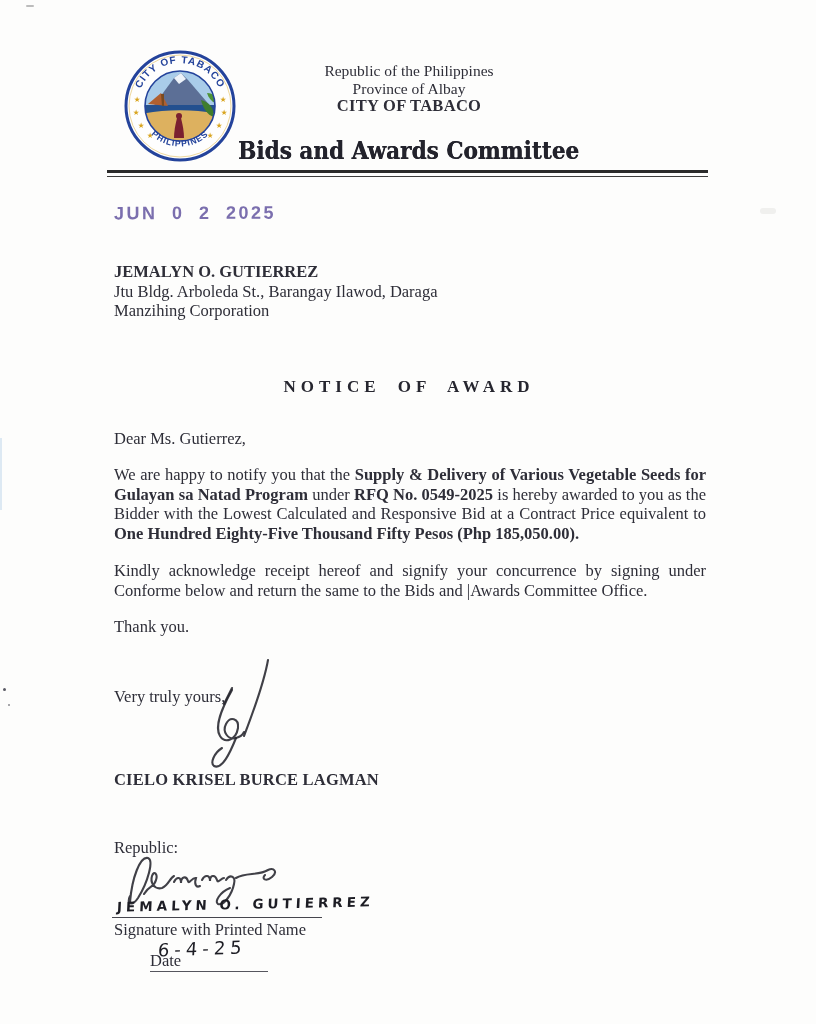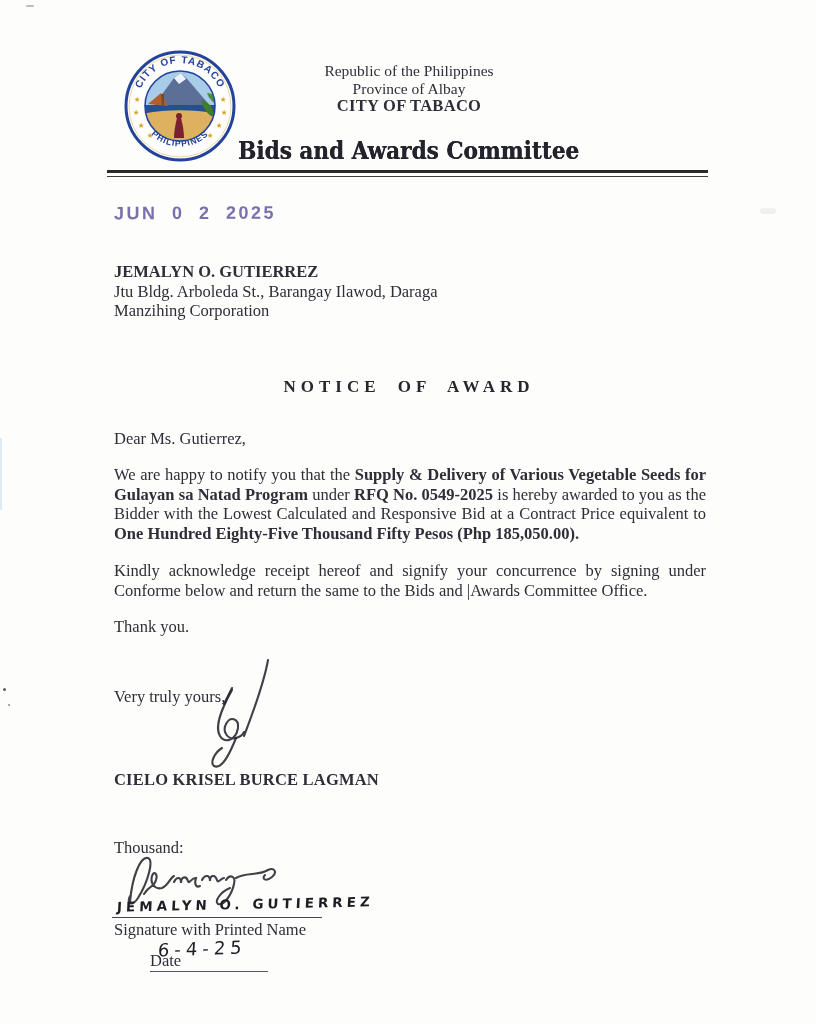--- a/index.html
+++ b/index.html
@@ -163,21 +163,21 @@
     <path class="sig" d="M72,12 C68,35 58,62 48,88"></path>
     <path class="sig" d="M28,56 L36,40"></path>
     <path class="sig" d="M36,42 C26,60 18,78 24,88 C29,96 40,92 42,80 C43,70 34,68 30,76 C26,84 32,92 40,90 C44,89 47,86 48,84"></path>
     <path class="sig" d="M40,90 C34,105 26,122 18,118 C14,115 18,105 26,100"></path>
   </svg>
 
   <div class="signatory">
     <div class="sname">CIELO KRISEL BURCE LAGMAN</div>
   </div>
 
-  <div class="conforme-label">Thousand:</div>
+  <div class="conforme-label">Republic:</div>
 
   <svg class="gutierrez-sig" viewBox="0 0 170 62">
     <path class="sig" d="M10,52 C12,28 20,6 28,8 C34,10 28,32 18,48 C12,57 6,54 10,46"></path>
     <path class="sig" d="M24,44 C30,34 34,38 36,30 C38,24 34,20 32,26 C30,32 34,40 42,38 C48,36 50,28 54,26"></path>
     <path class="sig" d="M54,32 C57,26 61,27 61,33 C61,27 66,25 68,31 C69,35 72,27 76,28 C74,34 76,38 80,36"></path>
     <path class="sig" d="M82,30 C85,24 90,25 90,31 C90,25 95,24 97,30 C98,34 101,28 104,28"></path>
     <path class="sig" d="M106,30 C110,24 116,26 114,34 C112,44 104,56 98,54 C94,52 100,42 110,38"></path>
     <path class="sig" d="M116,28 C126,22 138,26 148,20 C154,17 158,22 152,27 C146,32 141,29 145,25"></path>
   </svg>
 

